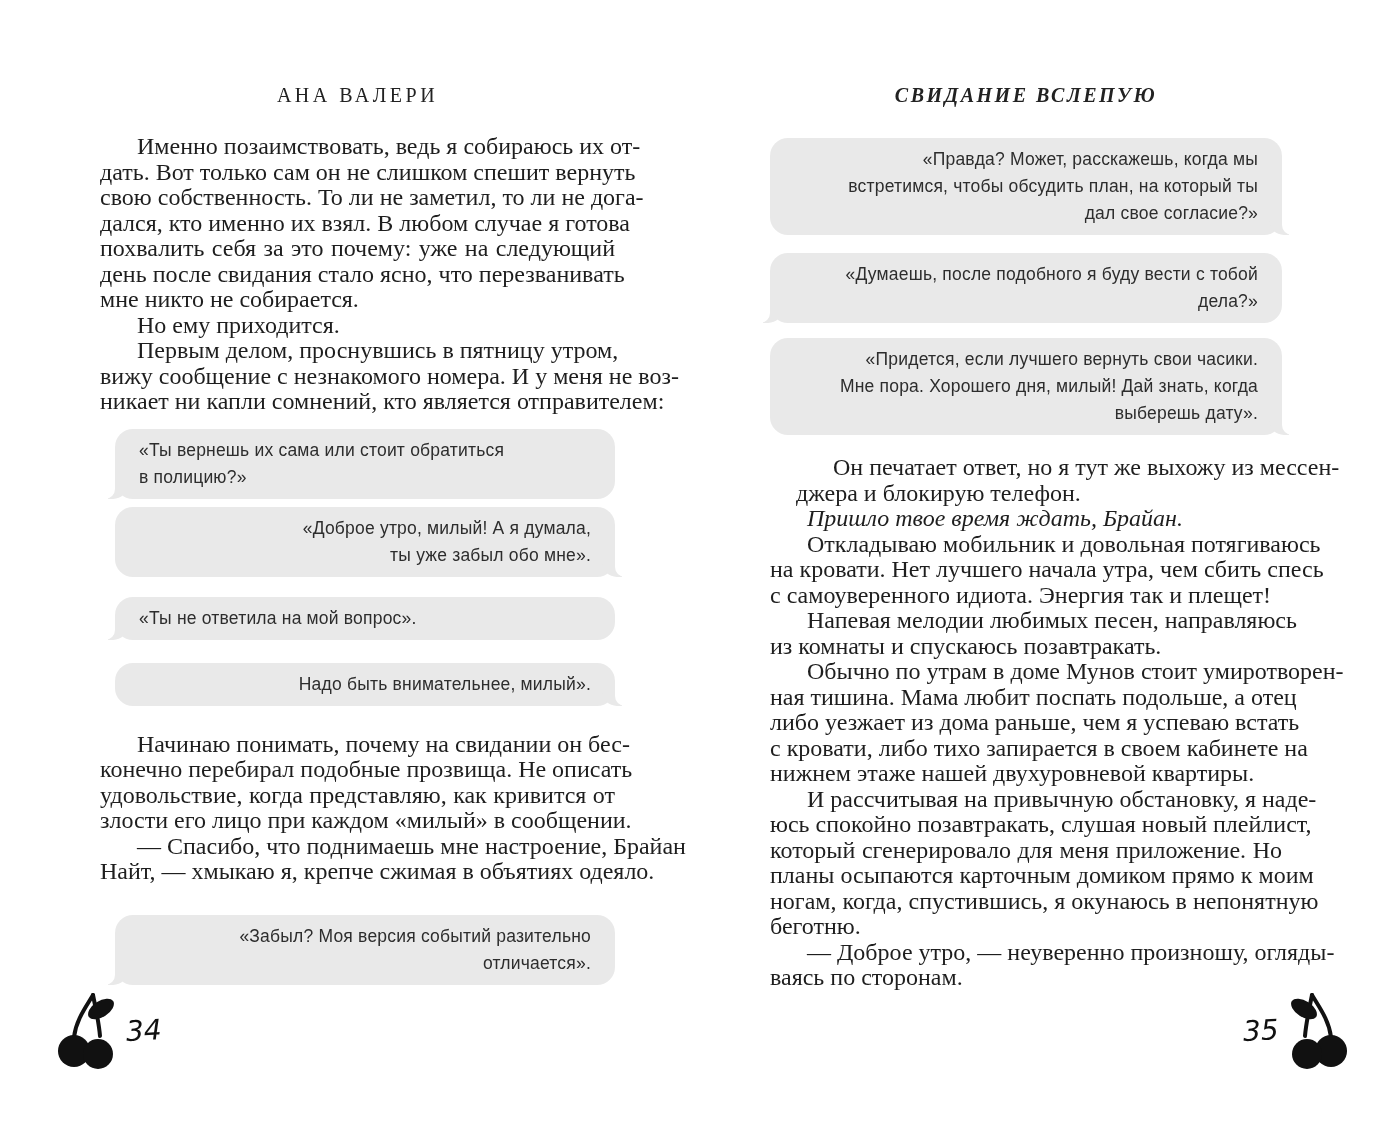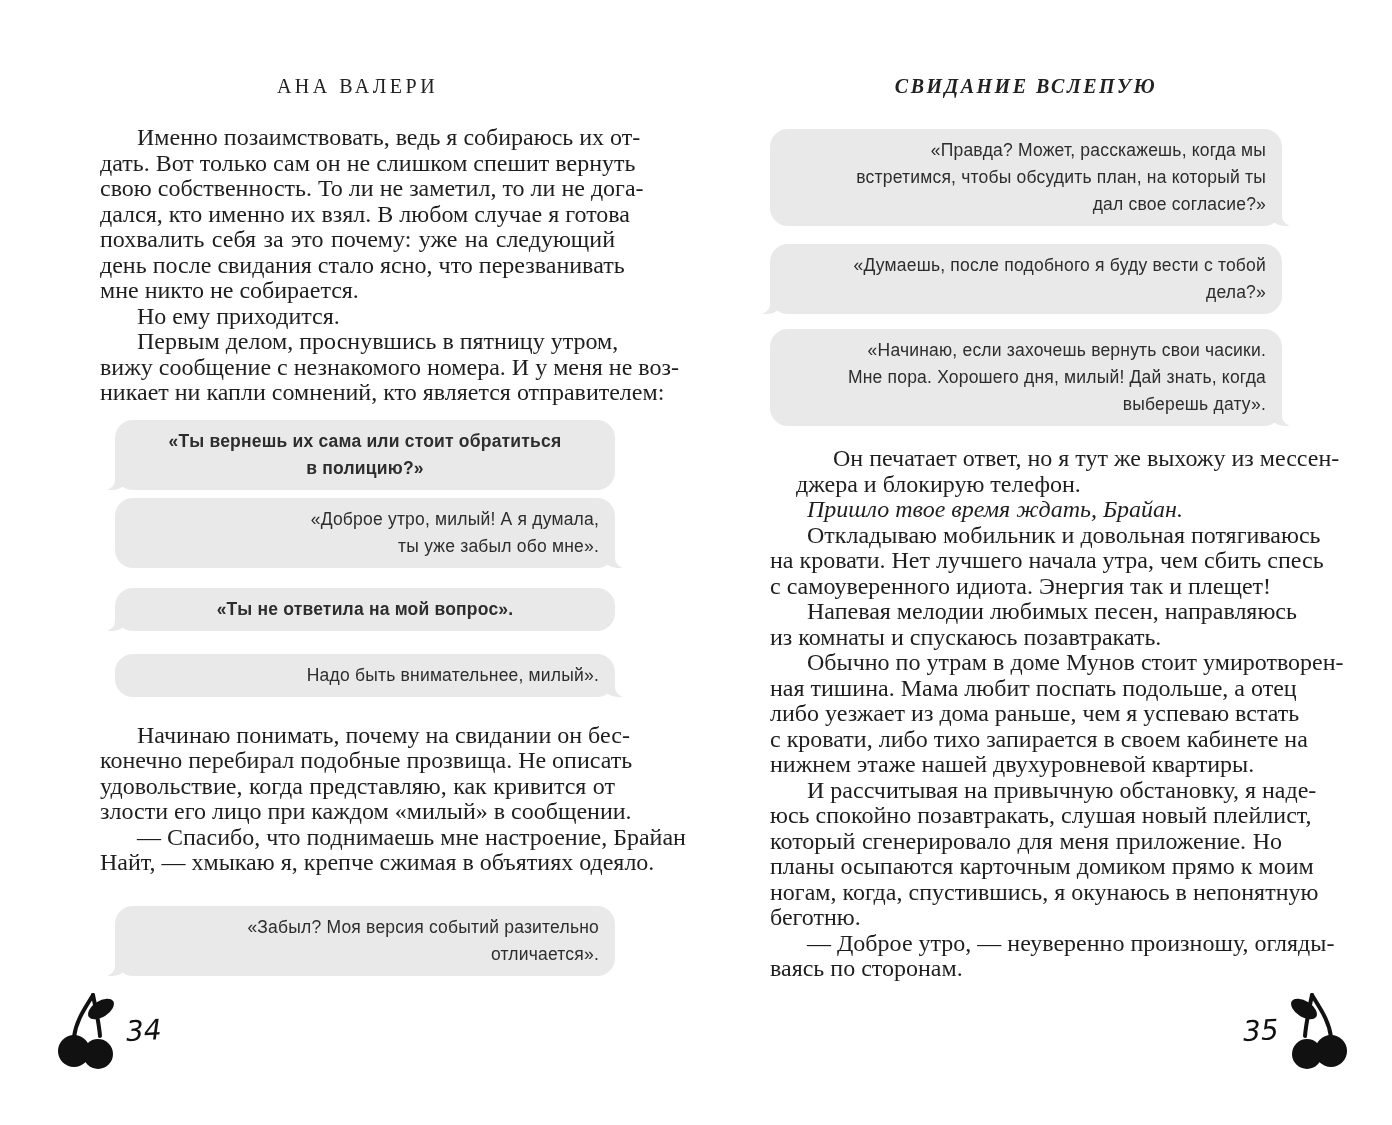--- a/index.html
+++ b/index.html
@@ -2,21 +2,21 @@
 <html><head>
 <meta charset="utf-8">
 <style>
   html,body{margin:0;padding:0;}
   body{
     width:1392px;height:1125px;position:relative;
     background:#ffffff;color:#1e1e1e;
     font-family:"Liberation Serif", serif;
     overflow:hidden;
   }
-  .page{position:absolute;top:75px;}
+  .page{position:absolute;top:84px;}
   .page.left{left:100px;width:515px;}
   .page.right{left:770px;width:512px;}
 
   .pheader{
     text-align:center;font-size:20px;line-height:22px;
     letter-spacing:3.5px;color:#222;margin-bottom:28px;
     white-space:nowrap;
   }
   .pheader.it{font-style:italic;letter-spacing:2.5px;}
 
@@ -24,27 +24,27 @@
   .para .line{
     text-align:justify;text-align-last:justify;
     white-space:nowrap;
   }
   .para .line:first-child{text-indent:37px;}
   .para .line:last-child{text-align-last:left;}
   .para.it{font-style:italic;}
 
   .bubble{
     position:relative;background:#e9e9e9;border-radius:18px;
-    padding:8px 16px;
+    padding:8px 24px;
     font-family:"Liberation Sans","DejaVu Sans",sans-serif;
     font-size:17.5px;line-height:27px;color:#2d2d2d;letter-spacing:0.2px;
   }
   .page.left .bubble{margin-left:15px;}
   .bubble .line{white-space:nowrap;}
-  .bubble.align-left .line{text-align:center;font-weight:bold;}
+  .bubble.align-left .line{text-align:left;}
   .bubble.align-right .line{text-align:right;}
 
   .bubble.tail-left::before{
     content:"";position:absolute;z-index:0;bottom:0;left:-7px;
     width:20px;height:20px;background:#e9e9e9;border-bottom-right-radius:15px;
   }
   .bubble.tail-left::after{
     content:"";position:absolute;z-index:1;bottom:0;left:-10px;
     width:10px;height:20px;background:#ffffff;border-bottom-right-radius:10px;
   }
@@ -134,21 +134,21 @@
     <div class="bubble tail-right align-right">
         <div class="line">«Правда? Может, расскажешь, когда мы</div>
         <div class="line">встретимся, чтобы обсудить план, на который ты</div>
         <div class="line">дал свое согласие?»</div>
       </div>
     <div class="bubble tail-left align-right" style="margin-top:18px;">
         <div class="line">«Думаешь, после подобного я буду вести с тобой</div>
         <div class="line">дела?»</div>
       </div>
     <div class="bubble tail-right align-right" style="margin-top:15px;">
-        <div class="line">«Начинаю, если захочешь вернуть свои часики.</div>
+        <div class="line">«Придется, если лучшего вернуть свои часики.</div>
         <div class="line">Мне пора. Хорошего дня, милый! Дай знать, когда</div>
         <div class="line">выберешь дату».</div>
       </div>
 
     <div class="para" style="margin-top:20px;margin-left:26px;">
         <div class="line">Он печатает ответ, но я тут же выхожу из мессен-</div>
         <div class="line">джера и блокирую телефон.</div>
       </div>
     <div class="para it">
         <div class="line">Пришло твое время ждать, Брайан.</div>

